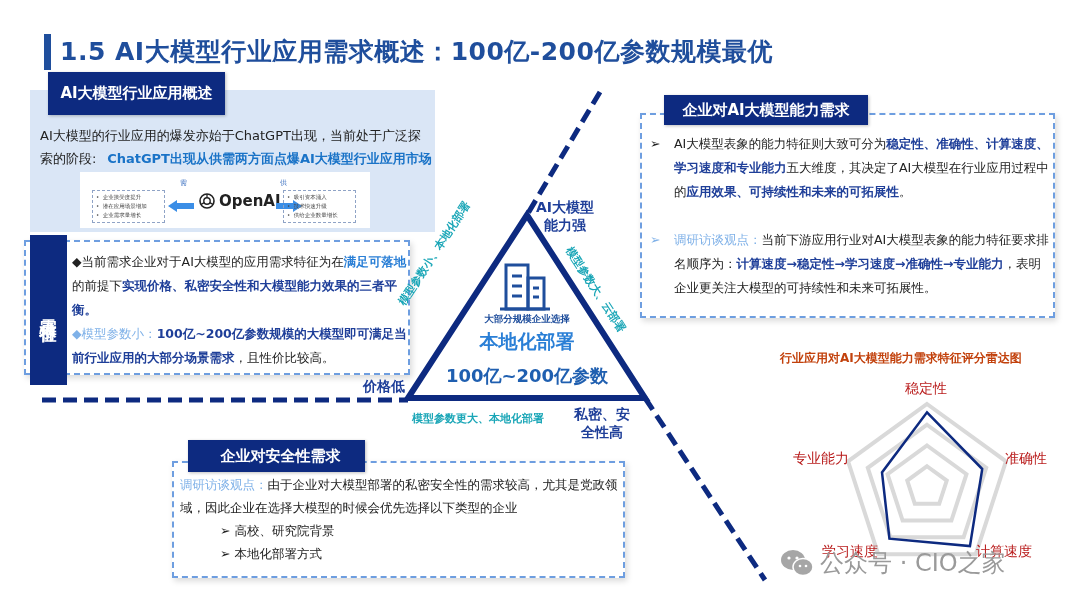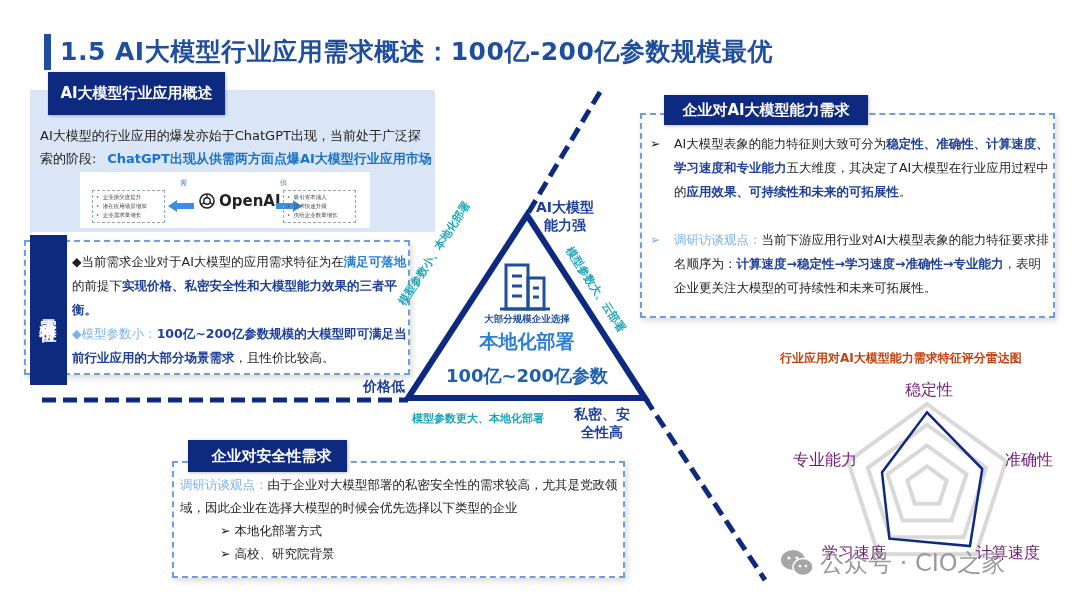--- a/index.html
+++ b/index.html
@@ -44,21 +44,21 @@
   .sec-box { left: 172px; top: 461px; width: 453px; height: 117px; border: 2px dashed #6e9ee0; background: #fff; box-shadow: 2px 3px 6px rgba(0,0,0,0.15); }
   .sec-text { left: 180px; top: 473px; width: 440px; font-size: 12.5px; line-height: 23px; color: #222; }
   .sec-sub { padding-left: 40px; }
 
   
   .tri-label { font-weight: bold; color: #1f3f99; text-align: center; white-space: nowrap; }
   .edge-label { color: #1aa6b7; font-size: 11px; font-weight: bold; white-space: nowrap; }
 
   
   .radar-title { left: 780px; top: 350px; width: 280px; font-size: 12px; font-weight: bold; color: #c2410c; white-space: nowrap; }
-  .radar-axis-label { font-size: 16px; color: #701a75; white-space: nowrap; font-family: Liberation Mono, monospace; }
+  .radar-axis-label { font-size: 14px; color: #b91c1c; white-space: nowrap; font-family: Liberation Mono, monospace; }
 
   .watermark { left: 780px; top: 547px; display: flex; align-items: center; gap: 6px; color: #9a9a9a; font-size: 24px; white-space: nowrap; }
 </style>
 </head>
 <body>
 
 <div class="abs title-bar"></div>
 <div class="abs title">1.5 AI大模型行业应用需求概述：100亿-200亿参数规模最优</div>
 
 <svg class="abs" style="left:0;top:0;z-index:1;" width="1080" height="607">
@@ -149,25 +149,25 @@
     <span><span>AI大模型表象的能力特征则大致可分为</span><span class="hl">稳定性、准确性、计算速度、学习速度和专业能力</span><span>五大维度，其决定了AI大模型在行业应用过程中的</span><span class="hl">应用效果、可持续性和未来的可拓展性</span><span>。</span></span>
   </div>
   <div style="height:24px;"></div>
   <div class="cap-item">
     <span class="bullet light">➢</span>
     <span><span class="hl-light">调研访谈观点：</span><span>当前下游应用行业对AI大模型表象的能力特征要求排名顺序为：</span><span class="hl">计算速度→稳定性→学习速度→准确性→专业能力</span><span>，表明企业更关注大模型的可持续性和未来可拓展性。</span></span>
   </div>
 </div>
 
 <div class="abs sec-box"></div>
-<div class="abs tab-header" style="left:188px;top:440px;width:159px;height:32px;padding-left:8px;">企业对安全性需求</div>
+<div class="abs tab-header" style="left:188px;top:440px;width:177px;height:32px;padding-left:8px;">企业对安全性需求</div>
 <div class="abs sec-text">
   <div><span class="hl-light">调研访谈观点：</span><span>由于企业对大模型部署的私密安全性的需求较高，尤其是党政领域，因此企业在选择大模型的时候会优先选择以下类型的企业</span></div>
+  <div class="sec-sub">➢ 高校、研究院背景</div>
   <div class="sec-sub">➢ 本地化部署方式</div>
-  <div class="sec-sub">➢ 高校、研究院背景</div>
 </div>
 
 <div class="abs radar-title">行业应用对AI大模型能力需求特征评分雷达图</div>
 <svg class="abs" style="left:0;top:0;" width="1080" height="607">
   <g id="radar-grid" fill="none" stroke="#d9d9d9" stroke-width="4">
       <polygon points="927,466.25 946.7344227131244,480.58789736671986 939.1965439850688,503.78710263328014 914.8034560149312,503.78710263328014 907.2655772868756,480.58789736671986"></polygon>
       <polygon points="927,445.5 966.4688454262489,474.17579473343966 951.3930879701377,520.5742052665603 902.6069120298623,520.5742052665603 887.5311545737511,474.1757947334397"></polygon>
       <polygon points="927,424.75 986.2032681393733,467.7636921001595 963.5896319552064,537.3613078998404 890.4103680447936,537.3613078998404 867.7967318606267,467.7636921001595"></polygon>
       <polygon points="927,404 1005.9376908524978,461.3515894668794 975.7861759402753,554.1484105331207 878.2138240597247,554.1484105331207 848.0623091475022,461.3515894668794"></polygon>
     </g>

